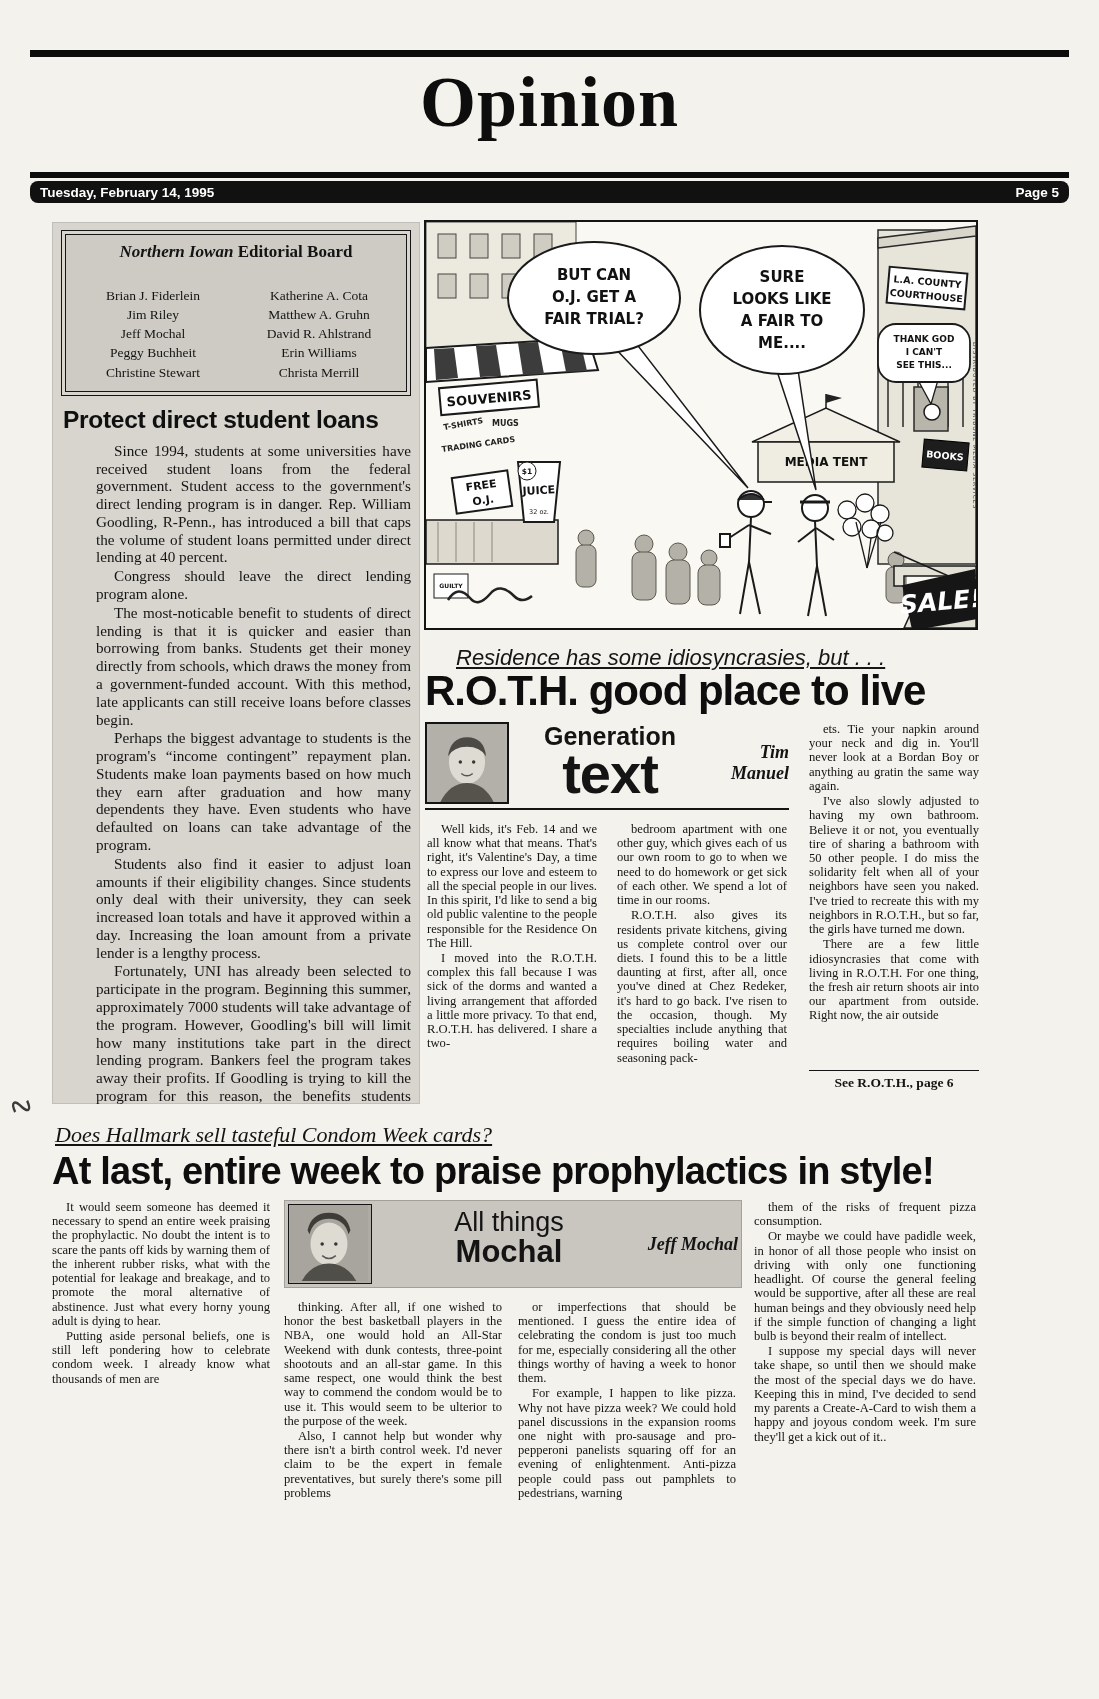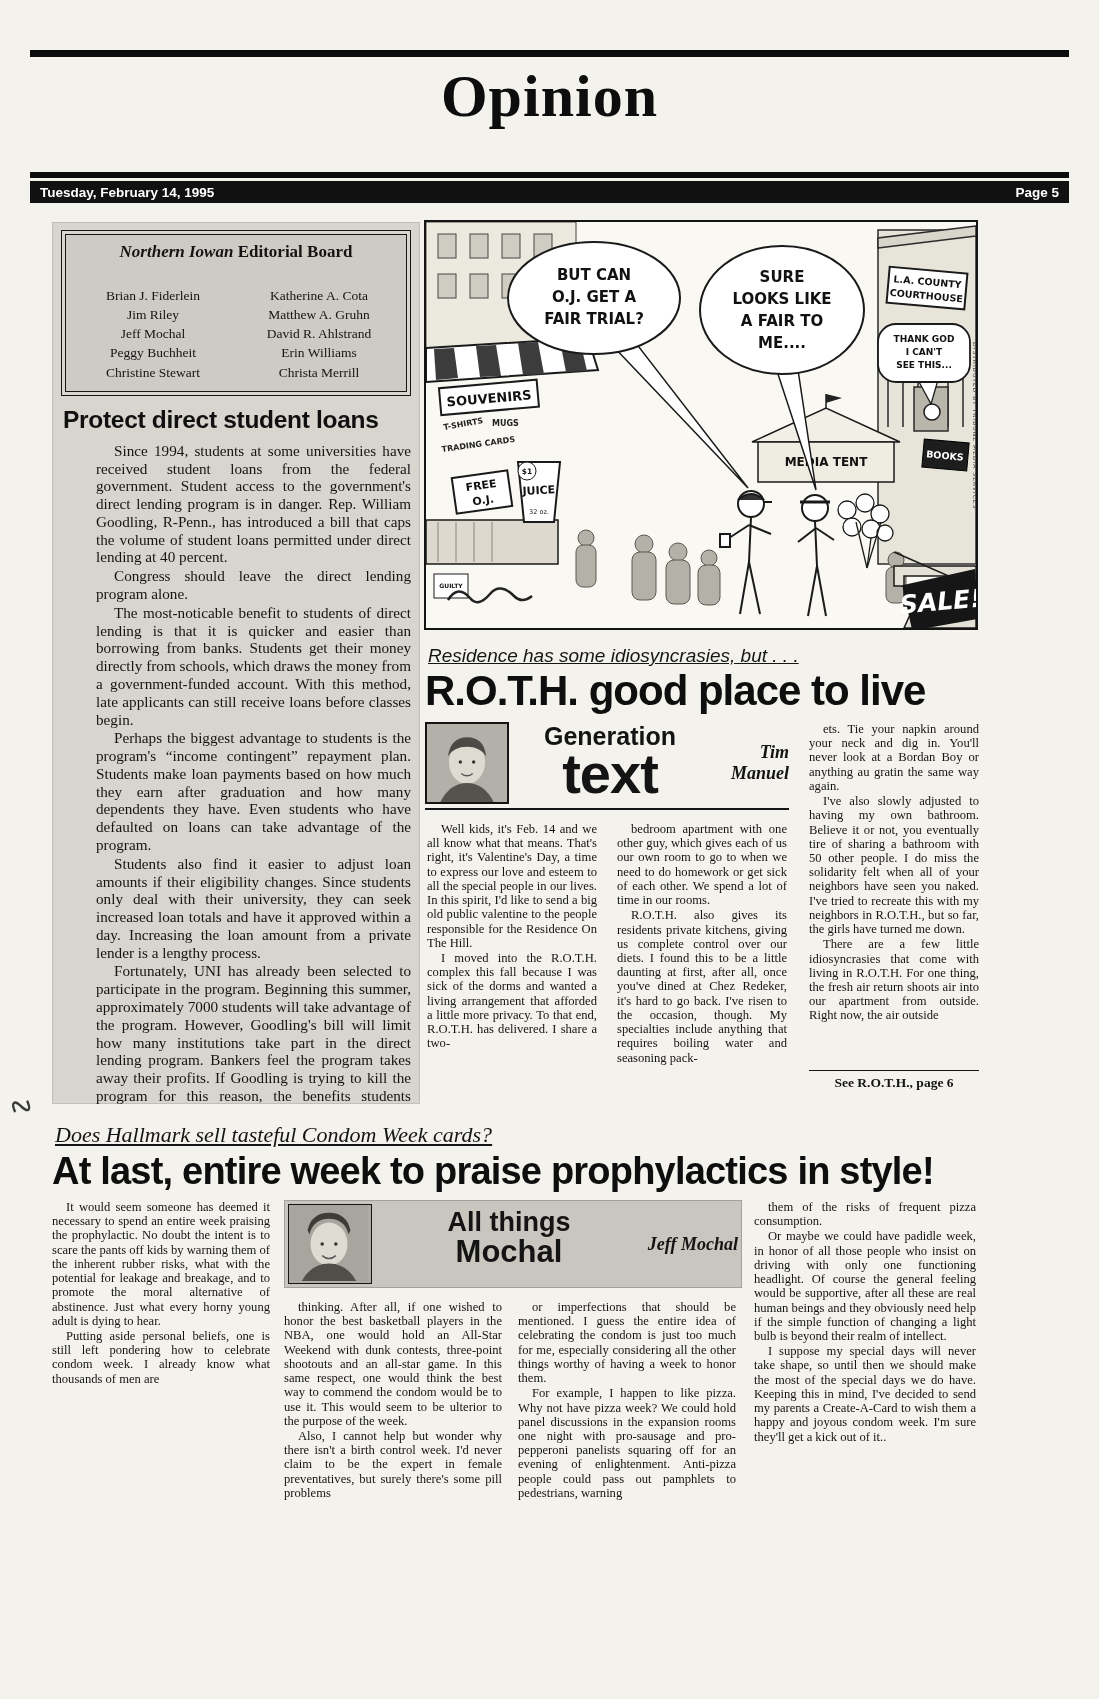--- a/index.html
+++ b/index.html
@@ -13,21 +13,21 @@
     color: #141414;
     overflow: hidden;
   }
   .abs { position: absolute; }
 
   
   .rule { background: #0c0c0c; }
   .masthead {
     width: 100%; text-align: center;
     font-family: "Liberation Serif", serif;
-    font-weight: bold; font-size: 60px; letter-spacing: 1px;
+    font-weight: bold; font-size: 72px; letter-spacing: 1px;
     color: #0d0d0d; line-height: 1;
   }
   .datebar {
     background: #111; color: #fff;
     display: flex; justify-content: space-between; align-items: center;
     padding: 0 10px;
     font-family: "Liberation Sans", sans-serif;
     font-weight: bold; font-size: 13.5px;
   }
 
@@ -56,22 +56,22 @@
     margin-bottom: 1px;
     margin-left: 35px;
   }
 
   
   .cartoon { border: 2px solid #141414; background: #faf8f2; overflow: hidden; }
 
   
   .kicker-sans {
     font-family: "Liberation Sans", sans-serif;
-    font-style: italic; font-size: 19px; font-weight: 500;
-    text-decoration: underline; color: #161616;
+    font-style: italic; font-size: 22px; font-weight: 500;
+    text-decoration: underline; color: #161616; margin-left: 28px;
   }
   .roth-headline {
     font-family: "Liberation Sans", sans-serif;
     font-weight: bold; font-size: 42px; letter-spacing: -1px;
     color: #0e0e0e; line-height: 1;
   }
   .byline-box {
     display: flex; align-items: stretch;
     border-bottom: 2.5px solid #141414;
     padding-bottom: 4px;
@@ -103,33 +103,33 @@
     font-family: "Liberation Sans", sans-serif; font-weight: bold;
     font-size: 38px; letter-spacing: -0.8px; color: #0e0e0e; line-height: 1;
   }
   .mochal-box {
     display: flex; align-items: stretch;
     background: #c9c6bf; border: 1px solid #a3a09a;
     padding: 3px;
   }
   .mochal-photo { width: 84px; height: 80px; border: 1.5px solid #141414; background: #aeaba4; flex: none; }
   .mochal-mid { flex: 1; text-align: center; padding-top: 4px; }
-  .mochal-l1 { font-family: "Liberation Sans", sans-serif; font-weight: bold; font-size: 27px; line-height: 1.05; }
+  .mochal-l1 { font-family: "Liberation Sans", sans-serif; font-weight: normal; font-size: 27px; line-height: 1.05; }
   .mochal-l2 { font-family: "Liberation Sans", sans-serif; font-weight: bold; font-size: 31px; line-height: 1.0; }
   .pen-mark { font-size: 30px; color: #3a3a3a; transform: rotate(-35deg); display:inline-block; }
 </style>
 </head>
 <body>
 
 <div class="page">
 
   <div class="abs rule" style="left:30px; top:50px; width:1039px; height:7px;"></div>
   <div class="abs masthead" style="top:66px; left:0;">Opinion</div>
   <div class="abs rule" style="left:30px; top:172px; width:1039px; height:6px;"></div>
-  <div class="abs datebar" style="left:30px; top:181px; width:1039px; height:22px;">
+  <div class="abs datebar" style="left:30px; top:181px; width:1039px; height:22px;border-radius:8px;">
     <span>Tuesday, February 14, 1995</span>
     <span>Page 5</span>
   </div>
 
   <div class="abs edit-col" style="left:52px; top:222px; width:368px; height:882px; overflow:hidden;">
     <div class="board">
       <div class="board-inner">
         <div class="board-title">
           <span class="it">Northern Iowan</span><span class="rm"> Editorial Board</span>
         </div>

